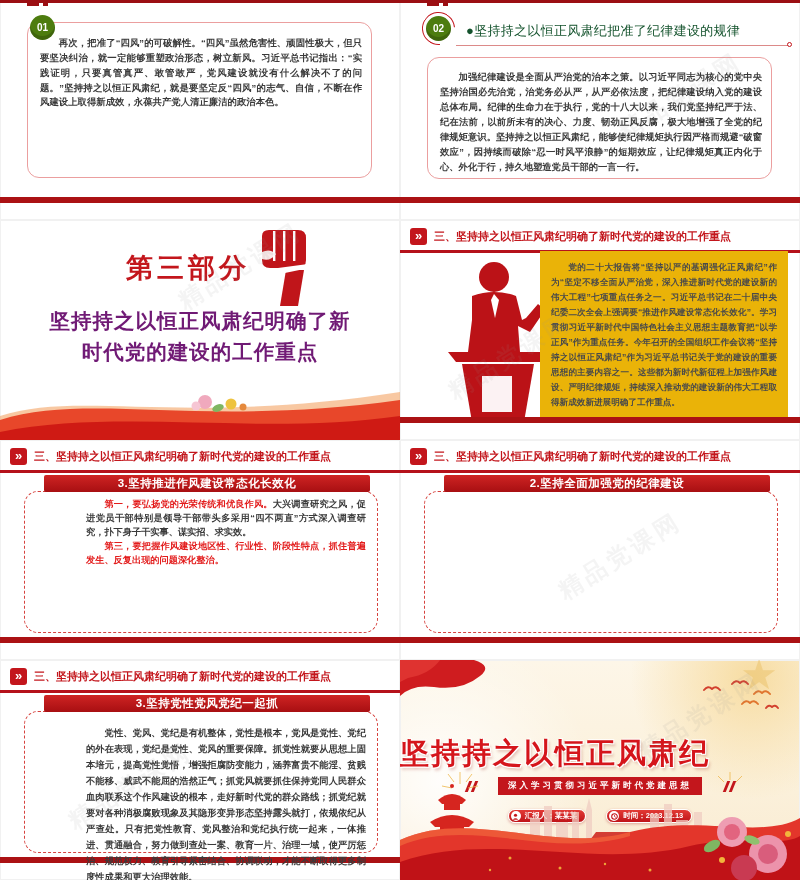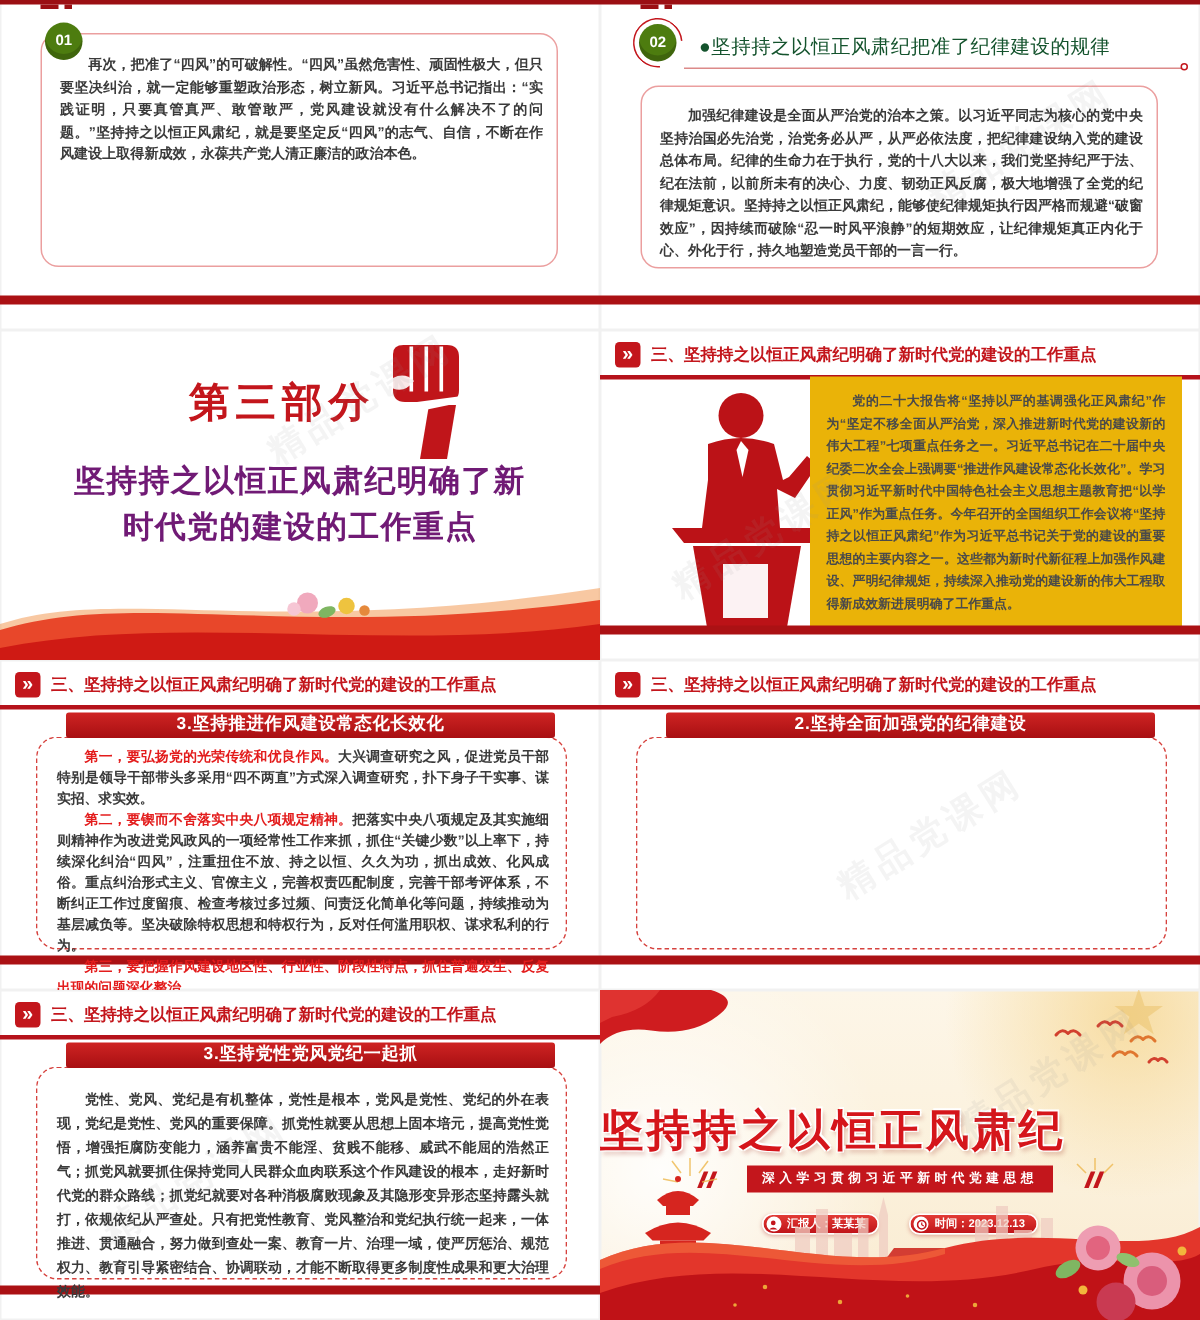--- a/index.html
+++ b/index.html
@@ -54,21 +54,21 @@
              padding:9px 11px; }
   .s4-body { font-size:8.6px; line-height:1.74; color:#4a4a4a; font-weight:600; text-align:justify; text-indent:2em; }
 
   
   .banner { position:absolute; left:44px; right:30px; top:35px; height:17px;
             background:linear-gradient(180deg,#cf2423,#a80f12); border-radius:2px; color:#fff;
             font-weight:800; font-size:11.5px; line-height:17px; text-align:center; letter-spacing:.5px; z-index:2; }
   .dashbox { position:absolute; left:24px; right:22px; top:51px; bottom:27px;
              border:1.5px dashed #d6423e; border-radius:14px; }
   .dashtxt { position:absolute; left:38px; right:34px; color:#3a3a3a; font-weight:600; text-align:justify; z-index:2; }
-  .dashtxt p { text-indent:2em; }
+  .dashtxt p { text-indent:2em;margin-left:48px; }
   .lead { color:#e31c1c; font-weight:800; }
   .s5-txt { top:58px; font-size:9.2px; line-height:1.52; }
   .s6-txt { top:68px; font-size:9.5px; line-height:1.88; }
   .s7-txt { top:66px; font-size:9.3px; line-height:1.72; }
 
   
   .s8 { background:
         radial-gradient(circle at 88% 8%, rgba(246,216,150,.85) 0%, rgba(246,216,150,0) 30%),
         radial-gradient(circle at 10% 55%, rgba(255,255,255,.9) 0%, rgba(255,255,255,0) 40%),
         linear-gradient(180deg,#fdf6e8 0%,#fbf0da 60%,#f9ead0 100%); }
@@ -177,21 +177,20 @@
   <div class="slide">
     <div class="hdr">
       <div class="hdr-ic">»</div>
       <div class="hdr-t">三、坚持持之以恒正风肃纪明确了新时代党的建设的工作重点</div>
     </div>
     <div class="hdr-rule"></div>
     <div class="banner">3.坚持推进作风建设常态化长效化</div>
     <div class="dashbox"></div>
     <div class="dashtxt s5-txt">
       <p><span class="lead">第一，要弘扬党的光荣传统和优良作风。</span><span>大兴调查研究之风，促进党员干部特别是领导干部带头多采用“四不两直”方式深入调查研究，扑下身子干实事、谋实招、求实效。</span></p>
-      <p><span class="lead">第二，要锲而不舍落实中央八项规定精神。</span><span>把落实中央八项规定及其实施细则精神作为改进党风政风的一项经常性工作来抓，抓住“关键少数”以上率下，持续深化纠治“四风”，注重扭住不放、持之以恒、久久为功，抓出成效、化风成俗。重点纠治形式主义、官僚主义，完善权责匹配制度，完善干部考评体系，不断纠正工作过度留痕、检查考核过多过频、问责泛化简单化等问题，持续推动为基层减负等。坚决破除特权思想和特权行为，反对任何滥用职权、谋求私利的行为。</span></p>
       <p><span class="lead">第三，要把握作风建设地区性、行业性、阶段性特点，抓住普遍发生、反复出现的问题深化整治。</span></p>
     </div>
     <div class="bottombar"></div>
   </div>
 
   <div class="slide">
     <div class="hdr">
       <div class="hdr-ic">»</div>
       <div class="hdr-t">三、坚持持之以恒正风肃纪明确了新时代党的建设的工作重点</div>
     </div>

